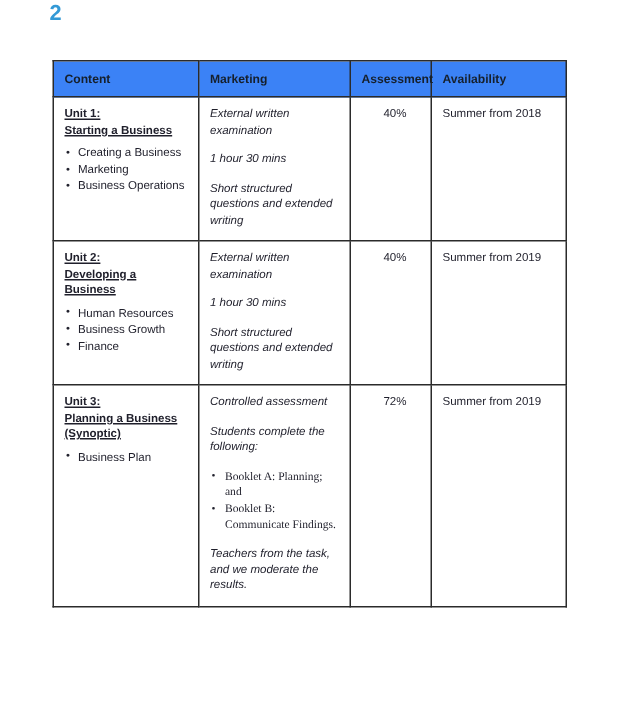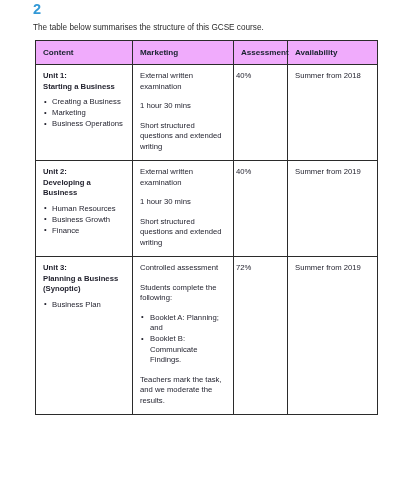--- a/index.html
+++ b/index.html
@@ -72,39 +72,40 @@
   .spec-table col.c-avail      { width: 90px; }
 
   .spec-table th,
   .spec-table td {
     border: 1px solid #2b2b2b;
     vertical-align: top;
     padding: 6px 7px 8px 7px;
     box-sizing: border-box;
   }
   .spec-table thead th {
-    background: #f0abfc;
+    background: #3b82f6;
     font-weight: bold;
     font-size: 8.1px;
     padding-top: 7px;
     padding-bottom: 7px;
     text-align: left;
     color: #16202c;
     height: 18px;
   }
   .spec-table td.weight-cell {
-    text-align: left;
+    text-align: right;
     padding-left: 2px;
-    padding-right: 0;
+    padding-right: 16px;
   }
 
   .unit-title {
     font-weight: bold;
     line-height: 10.5px;
     margin: 0 0 1px 0;
+    text-decoration: underline;
   }
   .unit-title div { white-space: nowrap; }
 
   ul.bullets {
     list-style: none;
     margin: 5px 0 0 0;
     padding: 0;
   }
   ul.bullets li {
     position: relative;
@@ -116,27 +117,28 @@
     content: "\2022";
     position: absolute;
     left: 1px;
     top: -0.5px;
     font-size: 7.5px;
   }
 
   .para {
     margin: 0 0 9px 0;
     line-height: 10.5px;
+    font-style: italic;
   }
   .para:last-child { margin-bottom: 0; }
 
   ul.bullets.inner {
     margin: 0 0 9px 0;
   }
-  ul.bullets.inner li { padding-left: 10px; }
+  ul.bullets.inner li { padding-left: 10px; font-family: Liberation Serif, serif; }
 
   
   .footnote {
     position: absolute;
     left: 34px;
     top: 443px;
     width: 352px;
     font-size: 8.2px;
     line-height: 11.5px;
     color: #2b2b2b;
@@ -144,21 +146,20 @@
 </style>
 </head>
 <body>
 
 <div class="page">
 
   <div class="heading">
     <span class="num">2</span>
   </div>
 
-  <div class="intro">The table below summarises the structure of this GCSE course.</div>
 
   <table class="spec-table">
     <colgroup>
       <col class="c-content">
       <col class="c-assessment">
       <col class="c-weight">
       <col class="c-avail">
     </colgroup>
     <thead>
       <tr>
@@ -221,21 +222,21 @@
               <li>Business Plan</li>
             </ul>
           </td>
           <td>
             <div class="para">Controlled assessment</div>
             <div class="para">Students complete the following:</div>
             <ul class="bullets inner">
               <li>Booklet A: Planning; and</li>
               <li>Booklet B: Communicate Findings.</li>
             </ul>
-            <div class="para">Teachers mark the task, and we moderate the results.</div>
+            <div class="para">Teachers from the task, and we moderate the results.</div>
           </td>
           <td class="weight-cell">72%</td>
           <td>Summer from 2019</td>
         </tr>
       </tbody>
   </table>
 
 
 </div>
 

